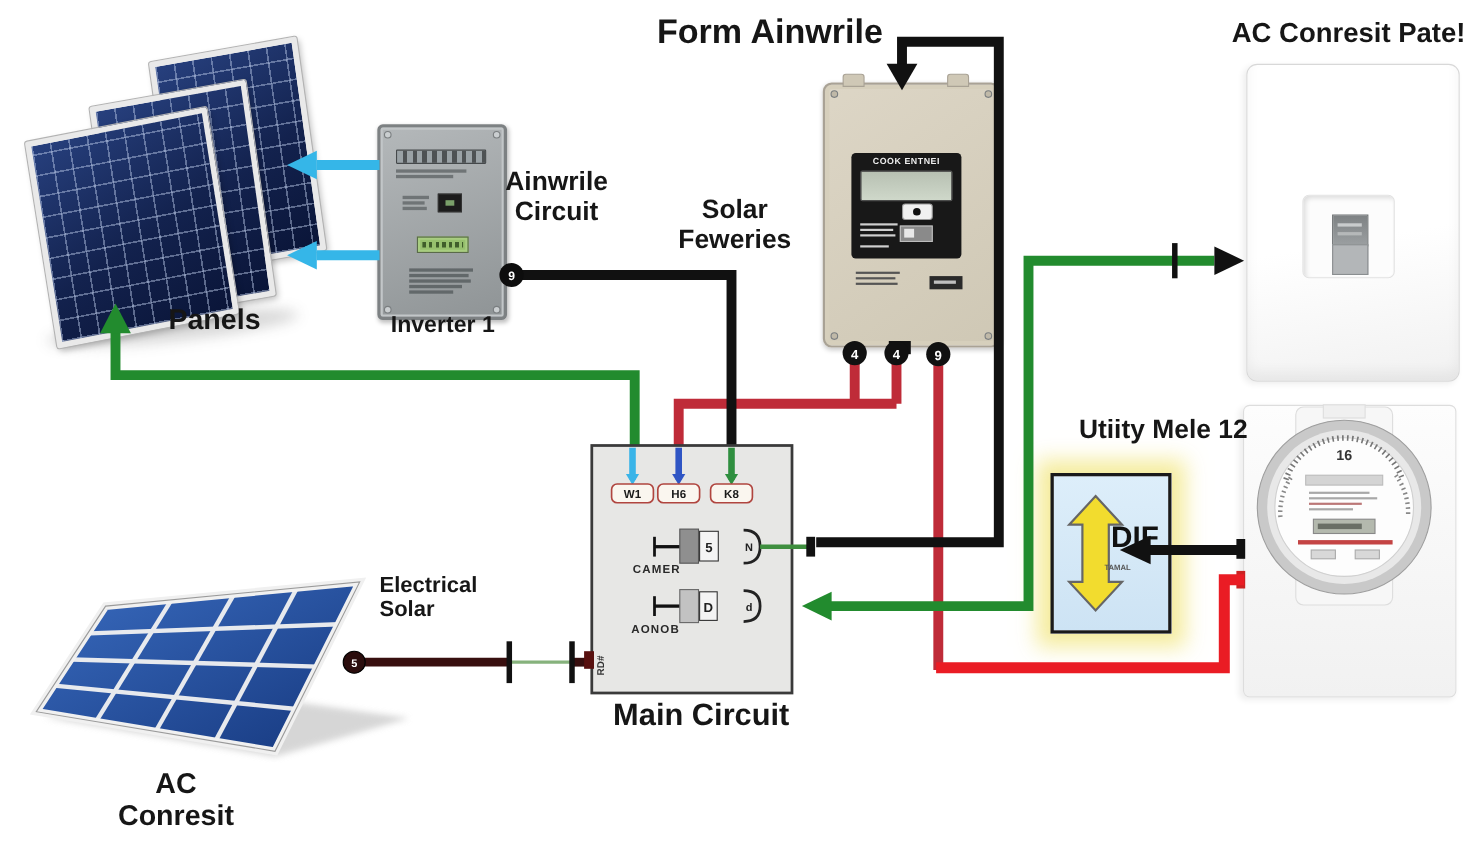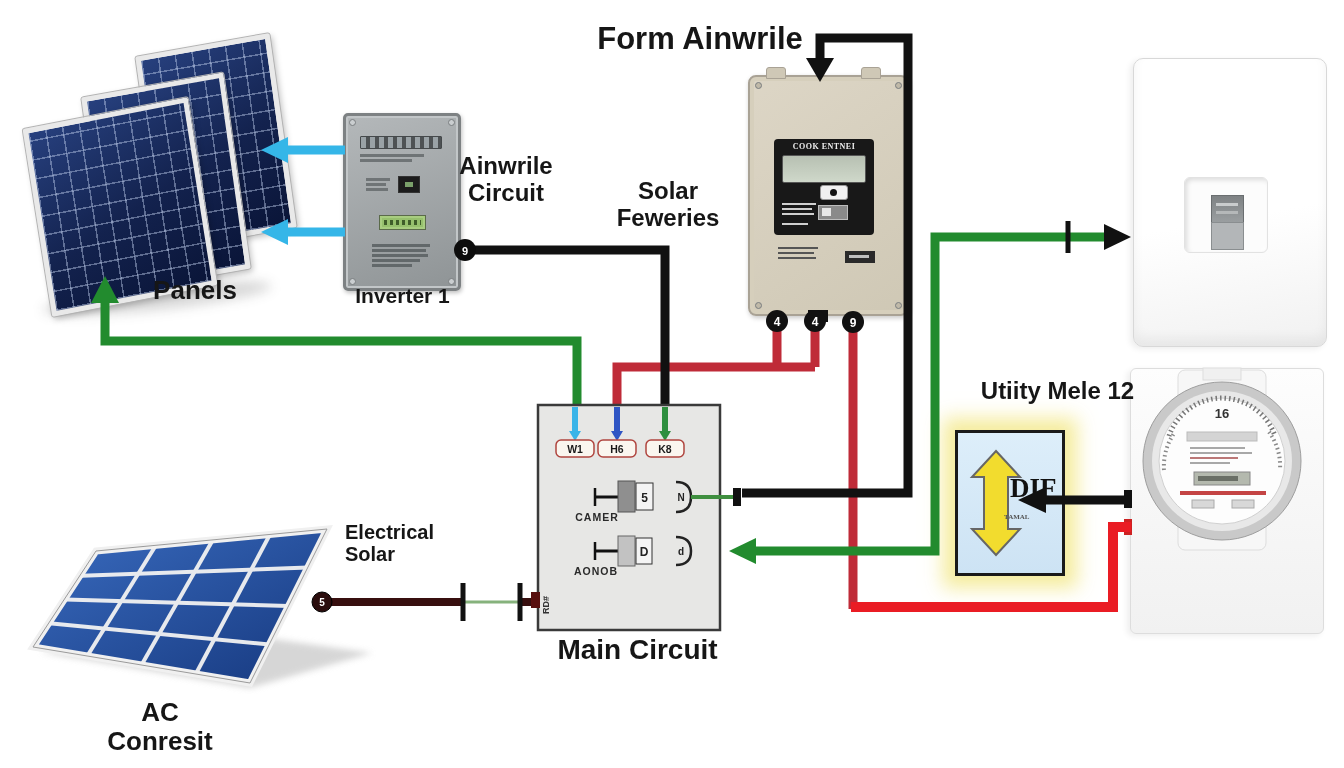--- a/index.html
+++ b/index.html
@@ -1,19 +1,19 @@
 <!DOCTYPE html>
 <html><head>
 <meta charset="utf-8">
 <style>
   html,body{margin:0;padding:0;background:#ffffff;}
   #stage{position:relative;width:1344px;height:768px;background:#ffffff;overflow:hidden;
          font-family:"Liberation Sans",sans-serif;}
   .lbl{position:absolute;font-weight:bold;color:#161616;text-align:center;line-height:1.12;}
-  .dev{position:absolute;font-family:Liberation Serif, serif;}
+  .dev{position:absolute;}
 
   
   .solar-top{position:absolute;border:5px solid #e9e9e9;outline:1px solid #b3b3b3;border-radius:2px;
     background:
       repeating-linear-gradient(90deg, rgba(190,205,235,.45) 0 1.5px, transparent 1.5px 17px),
       repeating-linear-gradient(0deg, rgba(190,205,235,.45) 0 1.5px, transparent 1.5px 19px),
       linear-gradient(155deg,#27407e 0%,#13224e 55%,#0a1538 100%);
     box-shadow:2px 3px 6px rgba(0,0,0,.25);}
   #ptl3{left:148px;top:44px;width:126px;height:186px;transform:rotate(-8deg) skewY(-2deg);}
   #ptl2{left:94px;top:84px;width:134px;height:188px;transform:rotate(-8deg) skewY(-2deg);}
@@ -301,21 +301,22 @@
       <text x="644" y="556" font-size="12" font-weight="bold" fill="#222" text-anchor="middle">D</text>
       <path d="M676,537 q15,0 15,14 q0,14 -15,14" fill="none" stroke="#222" stroke-width="2.5"></path>
       <text x="681" y="555" font-size="10" font-weight="bold" fill="#222" text-anchor="middle">d</text>
       <text x="596" y="575" font-size="10.5" font-weight="bold" fill="#2a2a2a" text-anchor="middle" letter-spacing="1">AONOB</text>
 
       <rect x="531" y="592" width="9" height="16" fill="#58100f"></rect>
       <text x="549" y="614" font-size="9" font-weight="bold" fill="#333" transform="rotate(-90 549 614)">RD#</text>
     </g>
   </svg>
 
-  <div class="lbl" style="left:560px;top:22px;width:280px;font-size:31px;">Form Ainwrile</div>
+  <div class="lbl" style="left:560px;top:12px;width:280px;font-size:31px;">Form Ainwrile</div>
+  <div class="lbl" style="left:1108px;top:16px;width:236px;font-size:25px;">AC Conresit Pate!</div>
   <div class="lbl" style="left:140px;top:276px;width:110px;font-size:26px;">Panels</div>
   <div class="lbl" style="left:345px;top:284px;width:115px;font-size:21px;">Inverter 1</div>
   <div class="lbl" style="left:455px;top:153px;width:102px;font-size:24px;">
     <div>Ainwrile</div>
     <div>Circuit</div>
   </div>
   <div class="lbl" style="left:598px;top:178px;width:140px;font-size:24px;">
     <div>Solar</div>
     <div>Feweries</div>
   </div>

